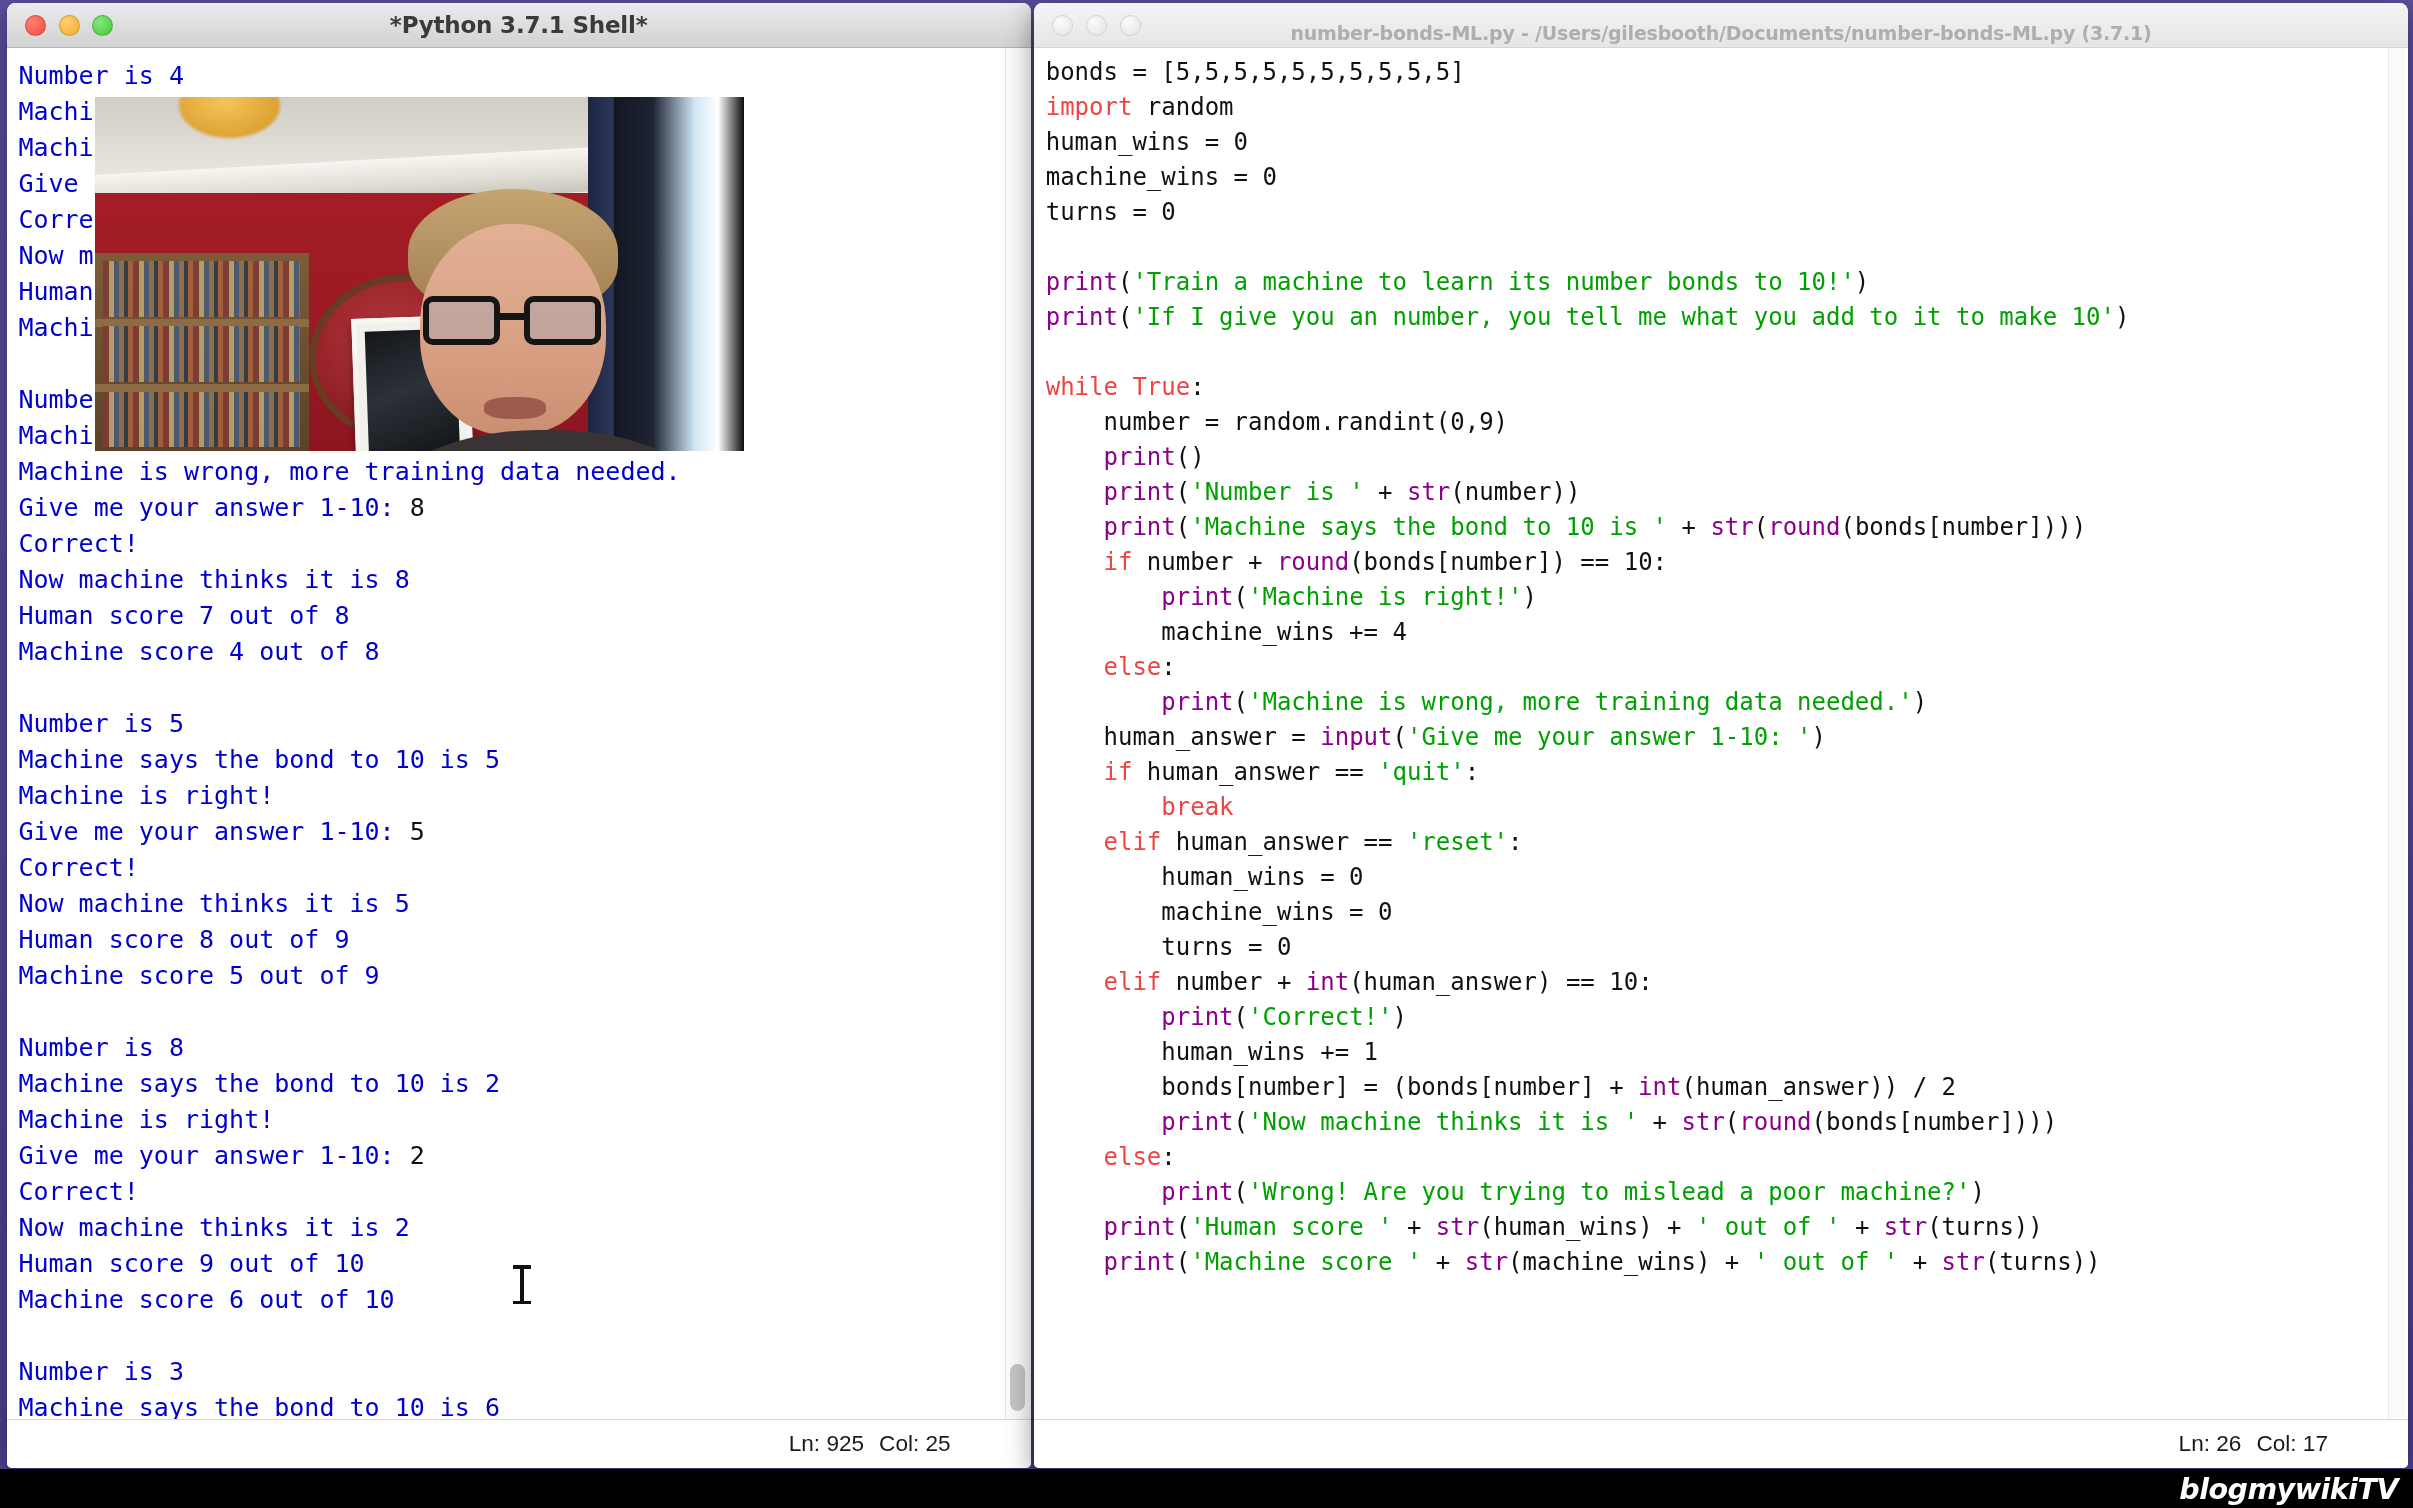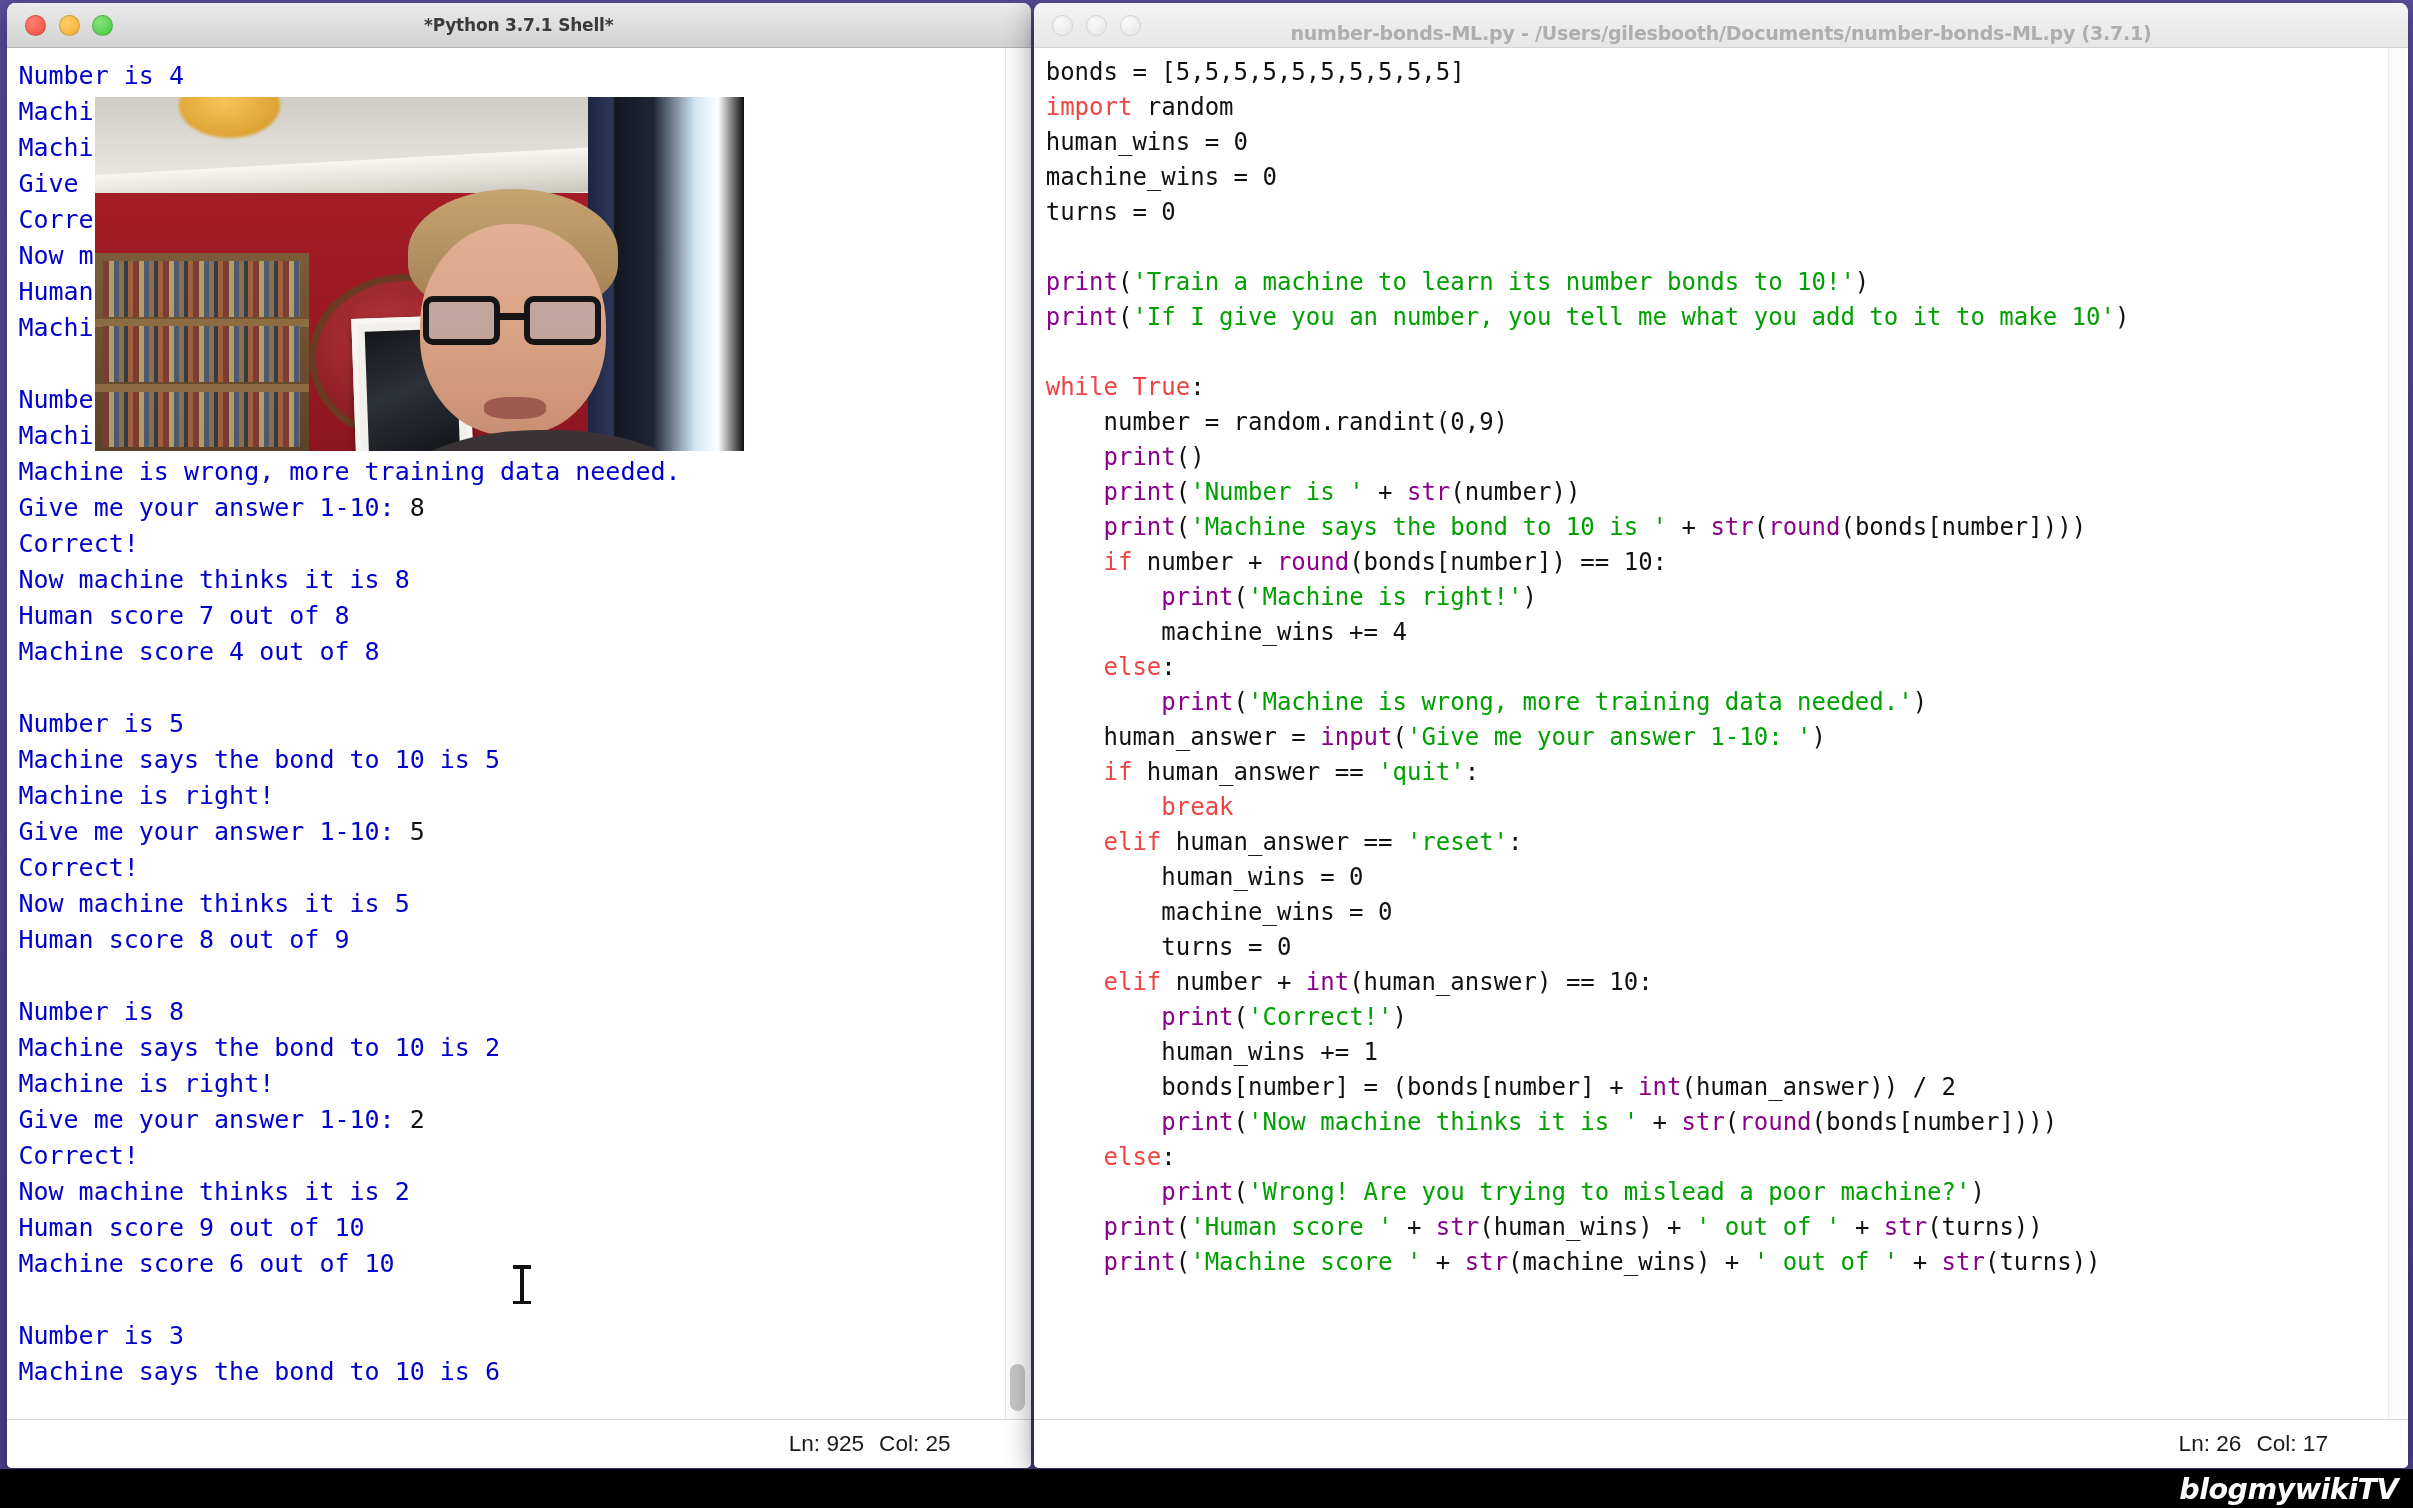--- a/index.html
+++ b/index.html
@@ -59,21 +59,21 @@
   }
   .dot.close   { background: radial-gradient(circle at 35% 32%, #ff7f72, #f04c43); }
   .dot.min     { background: radial-gradient(circle at 35% 32%, #ffd06a, #f0ab2e); }
   .dot.max     { background: radial-gradient(circle at 35% 32%, #86e47d, #41c93a); }
   .dot.off     { background: radial-gradient(circle at 35% 32%, #fbfbfb, #e3e3e3); border-color: #d2d2d2; }
 
   .win-title {
     position: absolute;
     left: 0; right: 0;
     text-align: center;
-    font-size: 17px;
+    font-size: 23px;
     font-weight: bold;
     color: #3a3a3a;
     letter-spacing: -0.2px;
     pointer-events: none;
     white-space: nowrap;
   }
   .win-title.dim { color: #aeaeae; font-weight: bold; font-size: 19px; margin-top: 16px; }
 
   
   .code-area {
@@ -401,20 +401,21 @@
           <div class="codeline">Human score 7 out of 8</div>
           <div class="codeline">Machine score 4 out of 8</div>
           <div class="codeline">&nbsp;</div>
           <div class="codeline">Number is 5</div>
           <div class="codeline">Machine says the bond to 10 is 5</div>
           <div class="codeline">Machine is right!</div>
           <div class="codeline"><span>Give me your answer 1-10: </span><span class="userin">5</span></div>
           <div class="codeline">Correct!</div>
           <div class="codeline">Now machine thinks it is 5</div>
           <div class="codeline">Human score 8 out of 9</div>
+          <div class="codeline">Machine score 5 out of 9</div>
           <div class="codeline">&nbsp;</div>
           <div class="codeline">Number is 8</div>
           <div class="codeline">Machine says the bond to 10 is 2</div>
           <div class="codeline">Machine is right!</div>
           <div class="codeline"><span>Give me your answer 1-10: </span><span class="userin">2</span></div>
           <div class="codeline">Correct!</div>
           <div class="codeline">Now machine thinks it is 2</div>
           <div class="codeline">Human score 9 out of 10</div>
           <div class="codeline">Machine score 6 out of 10</div>
           <div class="codeline">&nbsp;</div>

